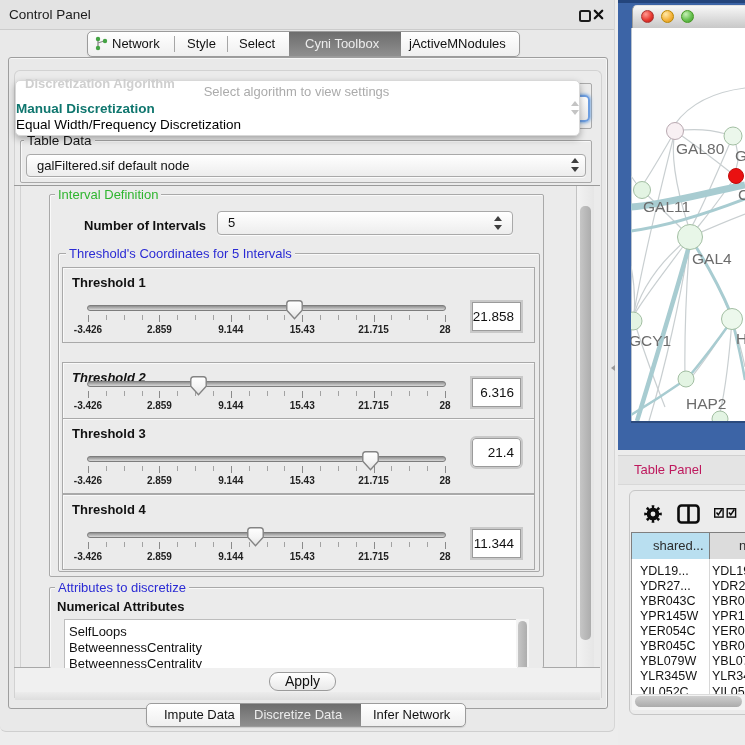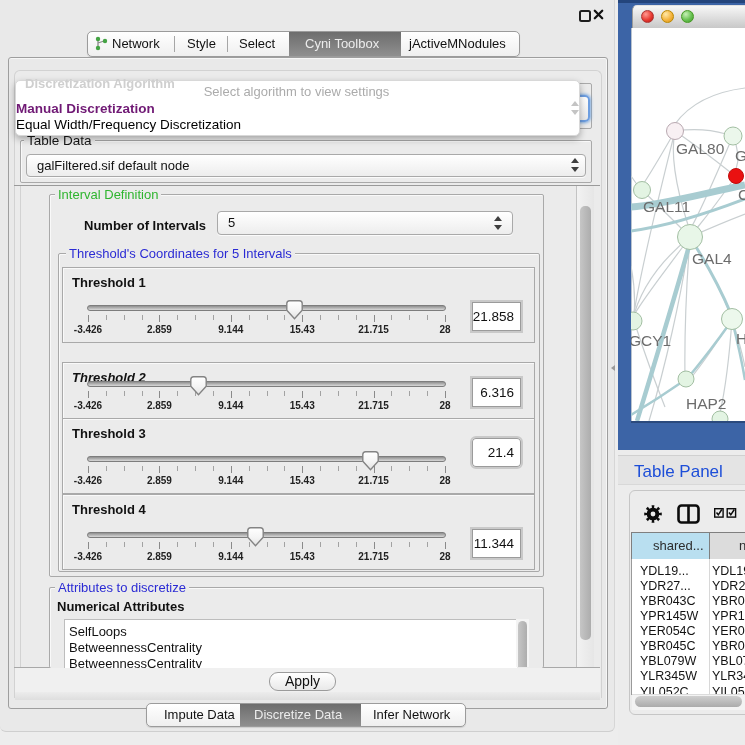--- a/index.html
+++ b/index.html
@@ -76,20 +76,23 @@
              border:1px solid #c6c6c6;border-radius:6px;}
   .trow{position:absolute;left:631px;width:114px;height:15px;font-size:12.5px;color:#131313;}
   .trow .c1{position:absolute;left:9px;top:3px;}
   .trow .c2{position:absolute;left:81px;top:3px;}
 </style>
 </head>
 <body>
 <div id="app">
 
   <div id="cpanel" class="abs"></div>
+  <div id="cpTitle" class="abs">
+      <span class="t">Control Panel</span>
+    </div>
 
   <div class="abs" style="left:579px;top:10px;width:8px;height:8px;border:2px solid #1d1d1d;border-radius:2.5px;"></div>
   <svg class="abs" style="left:593px;top:9px" width="11" height="11" viewBox="0 0 11 11">
     <path d="M1.8 1.8 L9.2 9.2 M9.2 1.8 L1.8 9.2" stroke="#111" stroke-width="2.3" stroke-linecap="round"></path>
   </svg>
 
   <div class="abs tabbar" style="left:87px;top:31px;width:431px;height:24px;">
     <span class="abs" style="left:24px;top:4px;font-size:13px;color:#111;">Network</span>
     <span class="abs sep" style="left:86px;top:4px;"></span>
     <span class="abs" style="left:99px;top:4px;font-size:13px;color:#111;">Style</span>
@@ -116,21 +119,21 @@
     <span class="spin" style="right:5px;top:3px;"></span>
   </div>
 
   <div class="abs" style="left:20px;top:83px;width:570px;height:44px;border:1px solid #a9a9a9;border-radius:2px;background:#ebebeb;"></div>
   <div class="abs" style="left:560px;top:95px;width:26px;height:23px;background:linear-gradient(#fff,#e8e8e8);border:2px solid #6d9ee0;border-radius:5px;box-shadow:0 0 3px 1px rgba(90,150,220,0.75);"></div>
   <span class="spin abs" style="left:571px;top:100px;"></span>
 
   <div id="popup" class="abs"></div>
   <div id="fadedLabel" class="abs">Discretization Algorithm</div>
   <div class="abs" style="left:15px;top:84px;width:563px;text-align:center;font-size:13px;color:#ababab;z-index:6;">Select algorithm to view settings</div>
-  <div class="abs" style="left:16px;top:101px;font-size:13.5px;font-weight:bold;color:#701a75;z-index:6;">Manual Discretization</div>
+  <div class="abs" style="left:16px;top:101px;font-size:13.5px;font-weight:bold;color:#0f766e;z-index:6;">Manual Discretization</div>
   <div class="abs" style="left:16px;top:117px;font-size:13.5px;color:#000;z-index:6;">Equal Width/Frequency Discretization</div>
   <span class="spin abs" style="left:571px;top:101px;opacity:0.3;z-index:6;"></span>
 
   <div class="abs" style="left:14px;top:185px;width:586px;height:1px;background:#9a9a9a;"></div>
   <div class="abs" style="left:14px;top:667px;width:586px;height:1px;background:#a8a8a8;"></div>
   <div class="abs" style="left:576px;top:186px;width:1px;height:481px;background:#c3c3c3;"></div>
   <div class="abs" style="left:20px;top:186px;width:1px;height:481px;background:#d2d2d2;"></div>
   <div class="abs vsb-track" style="left:577px;top:186px;width:17px;height:481px;"></div>
   <div class="abs sb-thumb" style="left:580px;top:206px;width:11px;height:434px;"></div>
 
@@ -415,21 +418,21 @@
       <text x="-2" y="318">GCY1</text>
       <text x="105" y="316">HI</text>
       <text x="55" y="381">HAP2</text>
     </g>
   </svg>
 
   <div class="abs" style="left:631px;top:421px;width:114px;height:2px;background:#2b4a7d;"></div>
 
   <div class="abs" style="left:618px;top:450px;width:127px;height:295px;background:#ececec;"></div>
   <div id="tpTitle" class="abs">
-      <span style="position:absolute;left:16px;top:6px;font-size:17px;color:#1d4ed8;">Table Panel</span>
+      <span style="position:absolute;left:16px;top:6px;font-size:13px;color:#be185d;">Table Panel</span>
     </div>
   <div id="tablecard" class="abs"></div>
 
   <svg class="abs" style="left:644px;top:505px;" width="18" height="18" viewBox="0 0 18 18">
     <path d="M17.68 7.56 A8.80 8.80 0 0 1 17.68 10.44 L15.21 10.03 A6.30 6.30 0 0 1 14.13 12.66 L16.16 14.12 A8.80 8.80 0 0 1 14.12 16.16 L12.66 14.13 A6.30 6.30 0 0 1 10.03 15.21 L10.44 17.68 A8.80 8.80 0 0 1 7.56 17.68 L7.97 15.21 A6.30 6.30 0 0 1 5.34 14.13 L3.88 16.16 A8.80 8.80 0 0 1 1.84 14.12 L3.87 12.66 A6.30 6.30 0 0 1 2.79 10.03 L0.32 10.44 A8.80 8.80 0 0 1 0.32 7.56 L2.79 7.97 A6.30 6.30 0 0 1 3.87 5.34 L1.84 3.88 A8.80 8.80 0 0 1 3.88 1.84 L5.34 3.87 A6.30 6.30 0 0 1 7.97 2.79 L7.56 0.32 A8.80 8.80 0 0 1 10.44 0.32 L10.03 2.79 A6.30 6.30 0 0 1 12.66 3.87 L14.12 1.84 A8.80 8.80 0 0 1 16.16 3.88 L14.13 5.34 A6.30 6.30 0 0 1 15.21 7.97 Z" fill="#0d0d0d"></path>
     <circle cx="9" cy="9" r="2.4" fill="#ececec"></circle>
   </svg>
   <svg class="abs" style="left:677px;top:504px;" width="23" height="20" viewBox="0 0 23 20">
     <rect x="1.5" y="1.5" width="20" height="17" rx="3" fill="none" stroke="#0c0c0c" stroke-width="2.6"></rect>
     <line x1="11.5" y1="2" x2="11.5" y2="18" stroke="#0c0c0c" stroke-width="2.6"></line>

